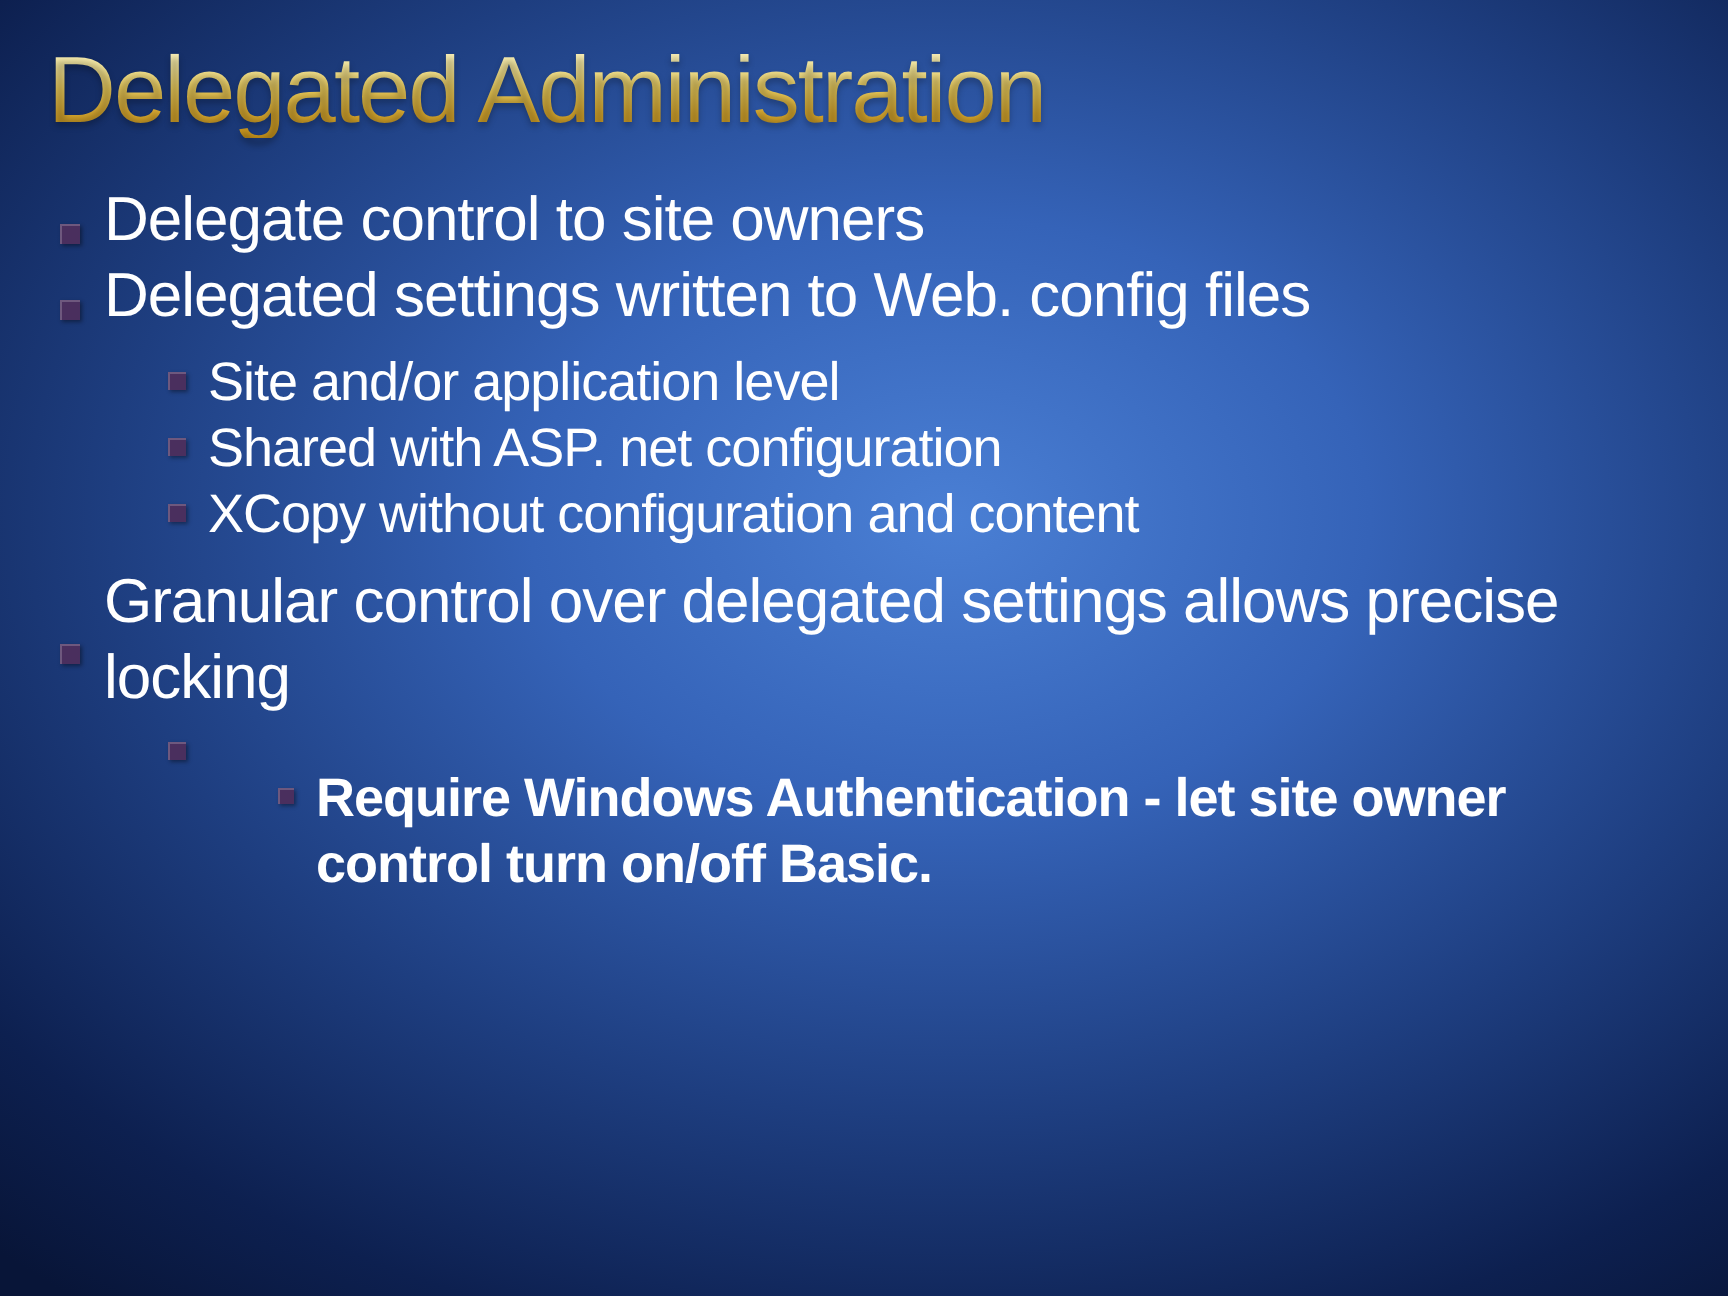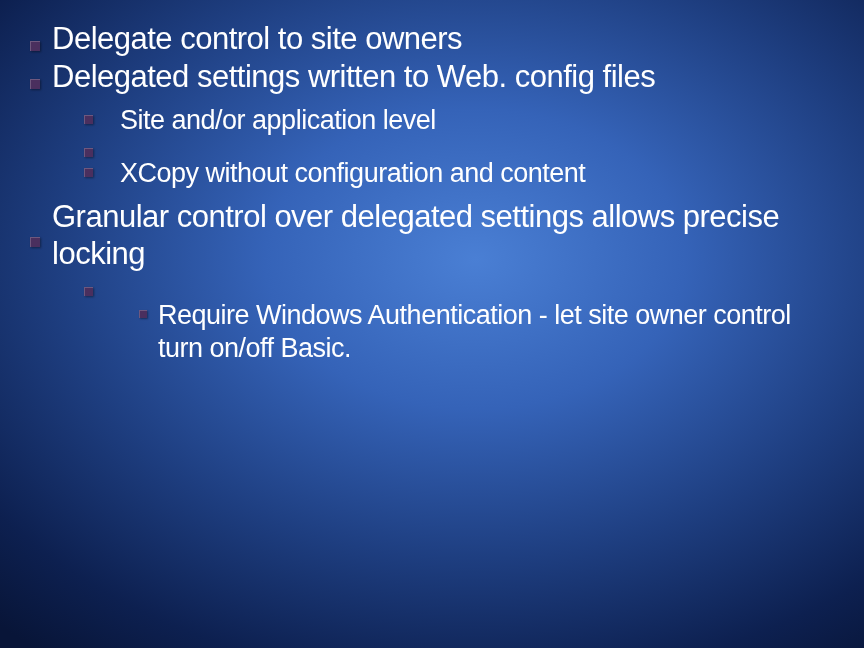--- a/index.html
+++ b/index.html
@@ -34,21 +34,20 @@
   }
   .bullet-l1 {
     display: flex;
     align-items: center;
     margin-left: 6px;
   }
   .bullet-l2 {
     display: flex;
     align-items: flex-start;
     margin-left: 60px;
-    gap: 16px;
   }
   .bullet-l3 {
     display: flex;
     align-items: flex-start;
     margin-left: 115px;
   }
   .marker {
     width: 10px;
     height: 10px;
     background: #4a2f5e;
@@ -76,52 +75,55 @@
   }
   .text-l2 {
     font-size: 27px;
     line-height: 1.22;
     letter-spacing: -0.5px;
   }
   .text-l3 {
     font-size: 27px;
     line-height: 1.22;
     letter-spacing: -0.5px;
+    font-weight: bold;
   }
   .group1 .bullet-l1:nth-child(1) { margin-bottom: 0px; }
   .group1 .bullet-l1:nth-child(2) { margin-bottom: 0px; }
   .group1 { margin-bottom: 8px; }
   .group2 { margin-bottom: 8px; }
   .group2 .bullet-l2 { margin-bottom: 0px; }
   .group3 { margin-bottom: 3px; }
   .group4 { margin-bottom: 3px; }
 </style>
 </head>
 <body>
 
 <div class="slide">
+  <h1 class="title">Delegated Administration</h1>
 
   <div class="group1">
     <div class="bullet-l1">
       <div class="marker"></div>
       <div class="text-l1">Delegate control to site owners</div>
     </div>
     <div class="bullet-l1">
       <div class="marker"></div>
       <div class="text-l1">Delegated settings written to Web. config files</div>
     </div>
   </div>
 
   <div class="group2">
     <div class="bullet-l2">
       <div class="marker"></div>
       <div class="text-l2">Site and/or application level</div>
     </div>
     <div class="bullet-l2">
       <div class="marker"></div>
+      <div class="text-l2">Shared with ASP. net configuration</div>
     </div>
     <div class="bullet-l2">
       <div class="marker"></div>
       <div class="text-l2">XCopy  without configuration and content</div>
     </div>
   </div>
 
   <div class="group3">
     <div class="bullet-l1">
       <div class="marker"></div>

